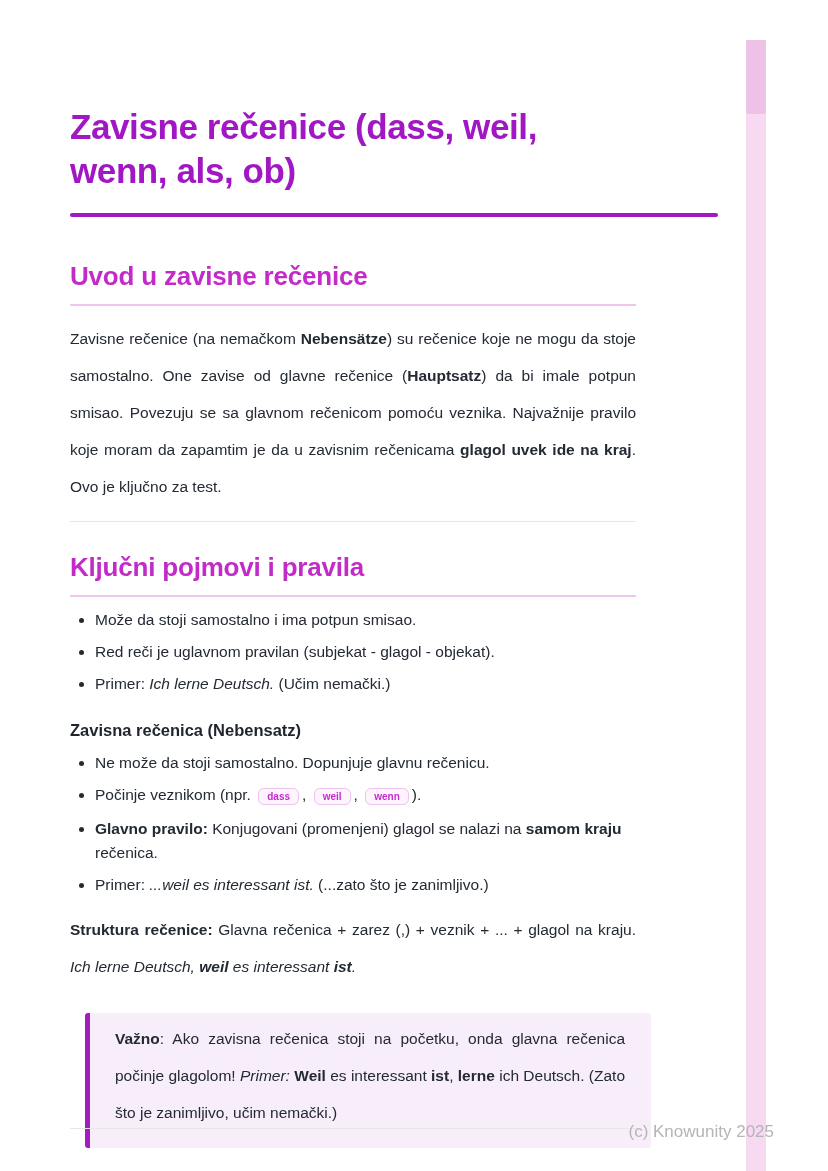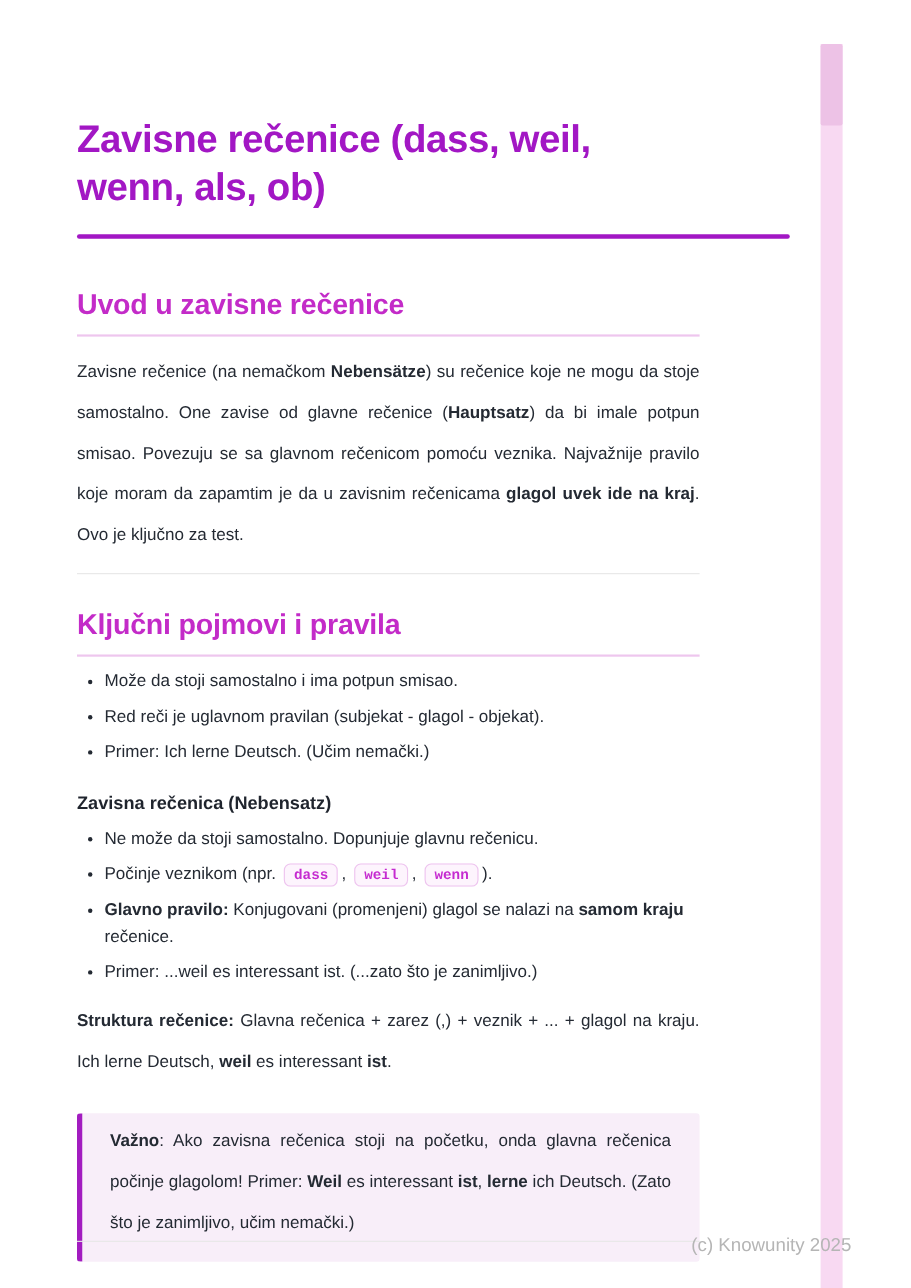--- a/index.html
+++ b/index.html
@@ -80,44 +80,45 @@
     width: 566px;
     padding-left: 25px;
   }
   ul.bullet-list li {
     font-size: 15.5px;
     line-height: 24px;
     margin-bottom: 8px;
   }
 
   .seg-b { font-weight: 700; }
-  .seg-i { }
+  .seg-i { font-style: italic; }
   .seg-c {
-    font-family: Liberation Mono, monospace;
-    font-size: 13px;
+    font-family: Liberation Sans, sans-serif;
+    font-size: 10px;
     font-weight: 700;
     color: var(--code-text, #c52bd0);
     background: var(--code-bg, #fdf4fd);
     border: 1px solid var(--code-border, #eec4ef);
     border-radius: 6px;
     padding: 2px 8px;
     margin: 0 3px;
     white-space: nowrap;
     text-align: right;
   }
 
   .structure-p { margin-top: 14px; }
 
   .callout {
     margin-top: 28px;
     width: 566px;
     background: var(--callout-bg, #f8eef9);
     border-left: 5px solid var(--callout-border, #a21cc0);
     border-radius: 3px;
     padding: 7px 26px 17px 25px;
+    margin-left: 15px;
   }
   .callout .body-p { margin-top: 0; width: auto; }
 
   .footer-credit {
     position: absolute;
     top: 1097px;
     right: 54px;
     font-size: 17px;
     color: var(--footer-text, #b5b5b5);
     z-index: 3;
@@ -177,21 +178,21 @@
       <ul class="bullet-list">
         <li><span class="seg-plain">Može da stoji samostalno i ima potpun smisao.</span></li>
         <li><span class="seg-plain">Red reči je uglavnom pravilan (subjekat - glagol - objekat).</span></li>
         <li><span class="seg-plain">Primer: </span><span class="seg-i">Ich lerne Deutsch.</span><span class="seg-plain"> (Učim nemački.)</span></li>
       </ul>
 
       <h3 class="subheading">Zavisna rečenica (Nebensatz)</h3>
       <ul class="bullet-list">
         <li><span class="seg-plain">Ne može da stoji samostalno. Dopunjuje glavnu rečenicu.</span></li>
         <li><span class="seg-plain">Počinje veznikom (npr. </span><span class="seg-c">dass</span><span class="seg-plain">, </span><span class="seg-c">weil</span><span class="seg-plain">, </span><span class="seg-c">wenn</span><span class="seg-plain">).</span></li>
-        <li><span class="seg-b">Glavno pravilo:</span><span class="seg-plain"> Konjugovani (promenjeni) glagol se nalazi na </span><span class="seg-b">samom kraju</span><span class="seg-plain"> rečenice.</span></li>
+        <li><span class="seg-b">Glavno pravilo:</span><span class="seg-plain"> Konjugovani (promenjeni) glagol se nalazi na </span><span class="seg-b">samom kraju</span><span class="seg-plain"> rečenica.</span></li>
         <li><span class="seg-plain">Primer: </span><span class="seg-i">...weil es interessant ist.</span><span class="seg-plain"> (...zato što je zanimljivo.)</span></li>
       </ul>
 
       <p class="body-p justify structure-p"><span class="seg-b">Struktura rečenice:</span><span class="seg-plain"> Glavna rečenica + zarez (,) + veznik + ... + glagol na kraju. </span><span class="seg-i">Ich lerne Deutsch, </span><span class="seg-b seg-i">weil</span><span class="seg-i"> es interessant </span><span class="seg-b seg-i">ist</span><span class="seg-i">.</span></p>
 
       <div class="callout">
         <p class="body-p justify"><span class="seg-b">Važno</span><span class="seg-plain">: Ako zavisna rečenica stoji na početku, onda glavna rečenica počinje glagolom! </span><span class="seg-i">Primer:</span><span class="seg-plain"> </span><span class="seg-b">Weil</span><span class="seg-plain"> es interessant </span><span class="seg-b">ist</span><span class="seg-plain">, </span><span class="seg-b">lerne</span><span class="seg-plain"> ich Deutsch. (Zato što je zanimljivo, učim nemački.)</span></p>
       </div>
     </section>
 

